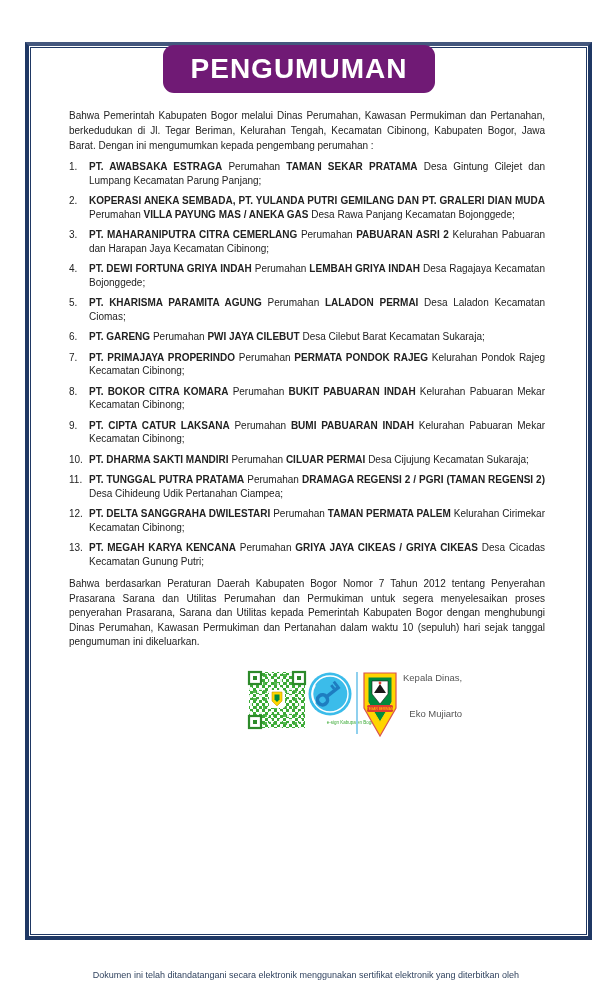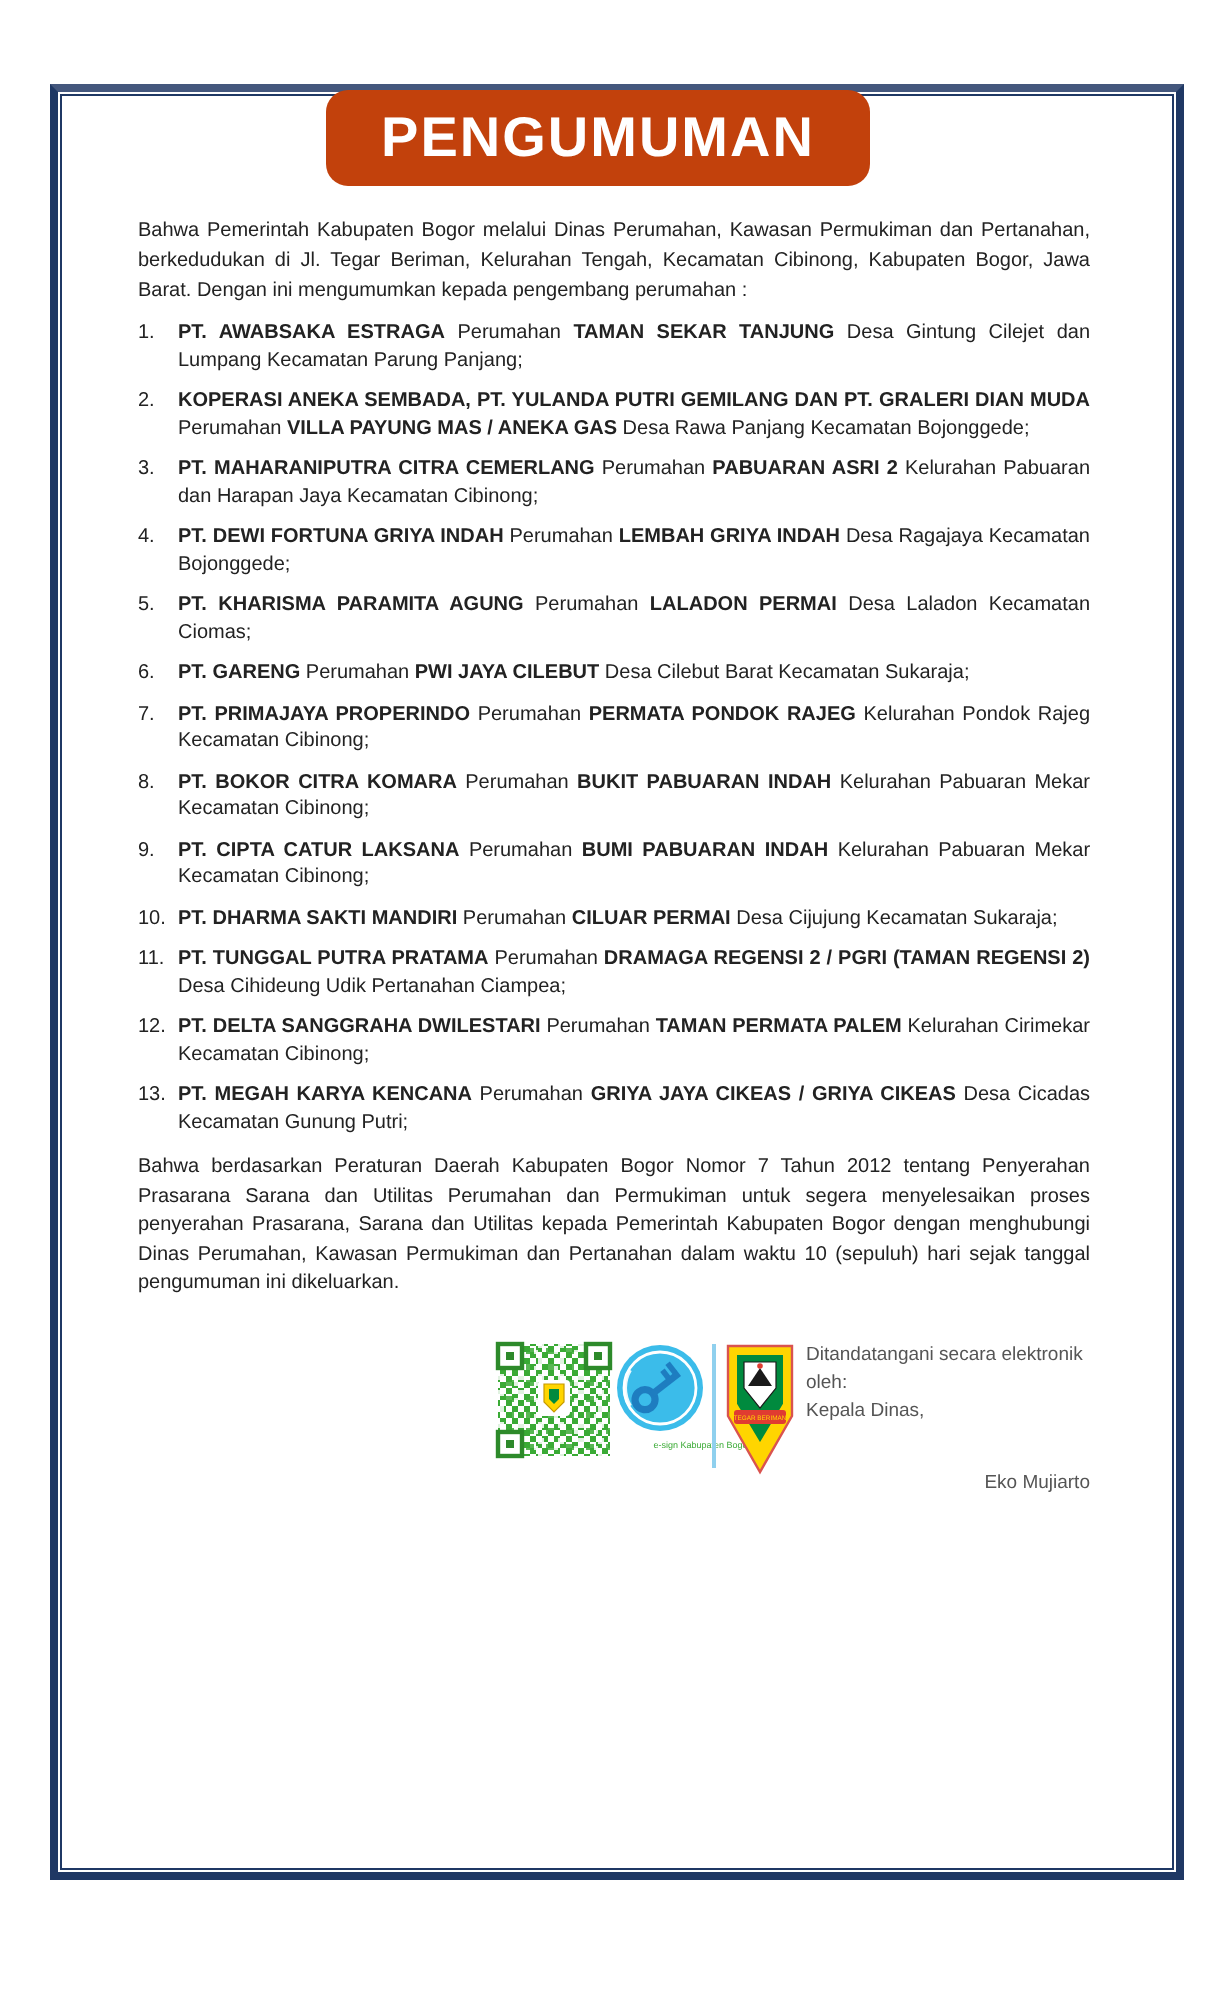--- a/index.html
+++ b/index.html
@@ -14,21 +14,21 @@
     box-sizing: border-box;
     border: 4px solid #1f3864; border-top-color: #44577d;
     background: #ffffff;
   }
   .page-inner {
     position: absolute; inset: 1px;
     border: 1px solid #1f3864;
   }
   .title-box {
     position: absolute; left: 163px; top: 45px; width: 272px; height: 48px;
-    background: #c2410c; border-radius: 11px; z-index: 3;
+    background: #701a75; border-radius: 11px; z-index: 3;
     display: flex; align-items: center; justify-content: center;
   }
   .title-text {
     color: #ffffff; font-weight: bold; font-size: 28px; letter-spacing: 1px;
   }
   .content {
     position: absolute; left: 69px; top: 108px; width: 476px; z-index: 2;
   }
   .para {
     font-size: 10px; line-height: 15px; text-align: justify; margin: 0;
@@ -65,21 +65,21 @@
   <span class="title-text">PENGUMUMAN</span>
 </div>
 
 <div class="content">
 
   <p class="para">Bahwa Pemerintah Kabupaten Bogor melalui Dinas Perumahan, Kawasan Permukiman dan Pertanahan, berkedudukan di Jl. Tegar Beriman, Kelurahan Tengah, Kecamatan Cibinong, Kabupaten Bogor, Jawa Barat. Dengan ini mengumumkan kepada pengembang perumahan :</p>
 
   <ol class="announce-list">
     <li class="item">
         <span class="num">1.</span>
-        <span class="txt"><b>PT. AWABSAKA ESTRAGA</b> <span>Perumahan</span> <b>TAMAN SEKAR TANJUNG</b> <span>Desa Gintung Cilejet dan Lumpang Kecamatan Parung Panjang;</span></span>
+        <span class="txt"><b>PT. AWABSAKA ESTRAGA</b> <span>Perumahan</span> <b>TAMAN SEKAR PRATAMA</b> <span>Desa Gintung Cilejet dan Lumpang Kecamatan Parung Panjang;</span></span>
       </li>
     <li class="item">
         <span class="num">2.</span>
         <span class="txt"><b>KOPERASI ANEKA SEMBADA, PT. YULANDA PUTRI GEMILANG DAN PT. GRALERI DIAN MUDA</b> <span>Perumahan</span> <b>VILLA PAYUNG MAS / ANEKA GAS</b> <span>Desa Rawa Panjang Kecamatan Bojonggede;</span></span>
       </li>
     <li class="item">
         <span class="num">3.</span>
         <span class="txt"><b>PT. MAHARANIPUTRA CITRA CEMERLANG</b> <span>Perumahan</span> <b>PABUARAN ASRI 2</b> <span>Kelurahan Pabuaran dan Harapan Jaya Kecamatan Cibinong;</span></span>
       </li>
     <li class="item">
@@ -178,22 +178,22 @@
       <path d="M2 1 H34 V36 L18 64 L2 36 Z" fill="#ffd500" stroke="#d9534f" stroke-width="1.2"></path>
       <path d="M6 5 H30 V30 L18 50 L6 30 Z" fill="#008a3e" stroke="#ffd500" stroke-width="1"></path>
       <path d="M10 9 H26 V22 L18 32 L10 22 Z" fill="#ffffff" stroke="#1a1a1a" stroke-width="0.6"></path>
       <path d="M12 21 L18 12 L24 21 Z" fill="#1a1a1a"></path>
       <circle cx="18" cy="11" r="1.4" fill="#e03c31"></circle>
       <rect x="5" y="33" width="26" height="7" rx="1.5" fill="#e03c31"></rect>
       <text x="18" y="38" text-anchor="middle" font-size="3.2" font-family="Liberation Sans, sans-serif" fill="#ffd500">TEGAR BERIMAN</text>
     </svg>
 
     <div class="sig-text">
-      <div>Ditandatangani secara elektronik oleh:</div>
       <div>Kepala Dinas,</div>
       <div class="sig-name">Eko Mujiarto</div>
     </div>
   </div>
 
 </div>
 
 <div class="footer">
+  <div>Dokumen ini telah ditandatangani secara elektronik menggunakan sertifikat elektronik yang diterbitkan oleh</div>
 </div>
 
 </body></html>

